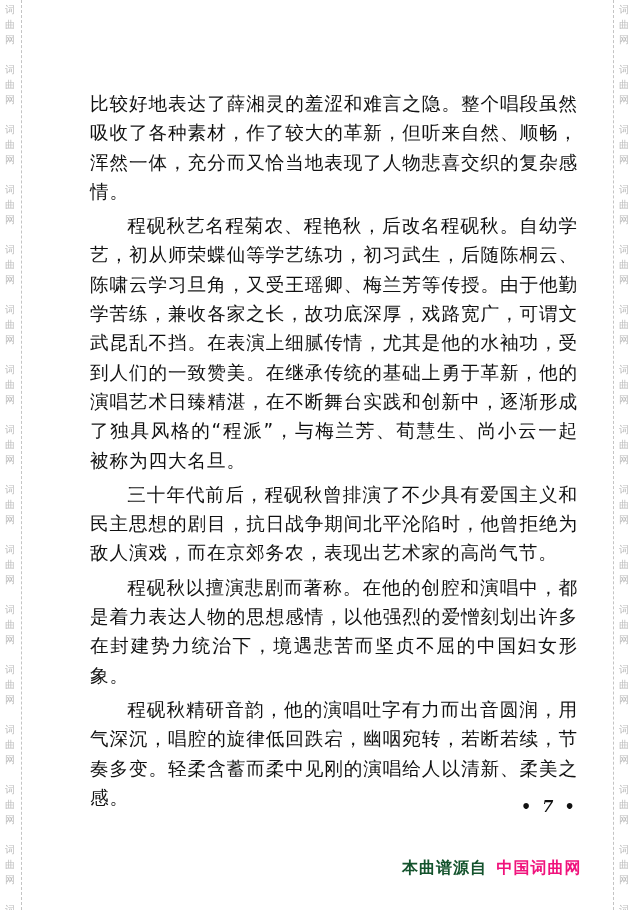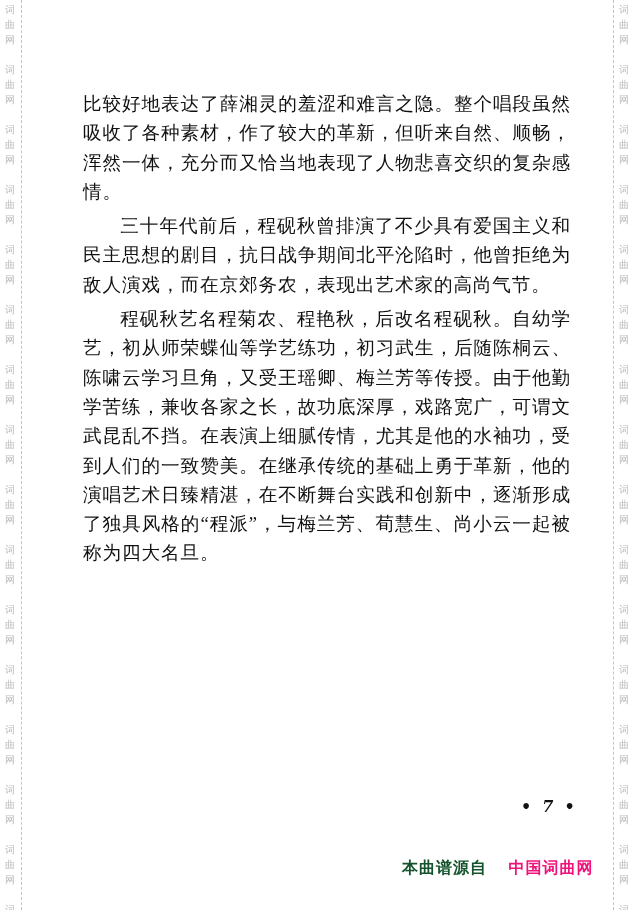--- a/index.html
+++ b/index.html
@@ -16,42 +16,41 @@
   .margin-line.right { left: 613px; }
   .wm-col { position: absolute; top: 0; width: 14px; }
   .wm-col.left { left: 3px; }
   .wm-col.right { left: 617px; }
   .wm-group {
     position: absolute; left: 0; width: 14px;
     font-size: 10px; line-height: 15px; color: #bdbdbd; text-align: center;
   }
   .wm-group span { display: block; }
   .page-body {
-    position: absolute; left: 83px; top: 89px; width: 488px;
+    position: absolute; left: 90px; top: 89px; width: 488px;
     font-size: 18.6px; line-height: 29.3px; color: #111;
     letter-spacing: 0.9px; text-align: justify;
     font-weight: 500;
-    font-family: Liberation Serif, serif;
   }
   .page-body p { margin: 0 0 5px 0; }
   .page-body p.indent { text-indent: 2em; }
   .page-body p.cont { text-indent: 0; }
   .page-number {
     position: absolute; left: 512px; top: 797px;
     font-family: "DejaVu Serif", "Liberation Serif", serif;
     font-size: 16px; font-weight: bold; font-style: italic; color: #111;
     letter-spacing: 2px;
   }
   .page-number .dot { font-style: normal; margin: 0 9px; }
   .source-line {
     position: absolute; left: 402px; top: 858px;
     font-size: 16px; font-weight: bold; line-height: 20px;
   }
   .source-label { color: #14532d; letter-spacing: 1px; }
-  .source-site { color: #f0137c; margin-left: 16px; letter-spacing: 1px; }
+  .source-site { color: #f0137c; margin-left: 4px; letter-spacing: 1px; }
 </style>
 </head>
 <body>
 
 <div class="margin-line left"></div>
 <div class="margin-line right"></div>
 
 <div class="wm-col left" id="wm-left">
     <div class="wm-group" style="top: 2px;">
       <span>词</span>
@@ -208,22 +207,24 @@
       <span>曲</span>
       <span>网</span>
     </div>
     <div class="wm-group" style="top: 902px;">
       <span>词</span>
     </div>
   </div>
 
 <div class="page-body">
   <p class="cont">比较好地表达了薛湘灵的羞涩和难言之隐。整个唱段虽然吸收了各种素材，作了较大的革新，但听来自然、顺畅，浑然一体，充分而又恰当地表现了人物悲喜交织的复杂感情。</p>
+  <p class="indent">程砚秋艺名程菊农、程艳秋，后改名程砚秋。自幼学艺，初从师荣蝶仙等学艺练功，初习武生，后随陈桐云、陈啸云学习旦角，又受王瑶卿、梅兰芳等传授。由于他勤学苦练，兼收各家之长，故功底深厚，戏路宽广，可谓文武昆乱不挡。在表演上细腻传情，尤其是他的水袖功，受到人们的一致赞美。在继承传统的基础上勇于革新，他的演唱艺术日臻精湛，在不断舞台实践和创新中，逐渐形成了独具风格的“程派”，与梅兰芳、荀慧生、尚小云一起被称为四大名旦。</p>
   <p class="indent">三十年代前后，程砚秋曾排演了不少具有爱国主义和民主思想的剧目，抗日战争期间北平沦陷时，他曾拒绝为敌人演戏，而在京郊务农，表现出艺术家的高尚气节。</p>
-  <p class="indent">程砚秋艺名程菊农、程艳秋，后改名程砚秋。自幼学艺，初从师荣蝶仙等学艺练功，初习武生，后随陈桐云、陈啸云学习旦角，又受王瑶卿、梅兰芳等传授。由于他勤学苦练，兼收各家之长，故功底深厚，戏路宽广，可谓文武昆乱不挡。在表演上细腻传情，尤其是他的水袖功，受到人们的一致赞美。在继承传统的基础上勇于革新，他的演唱艺术日臻精湛，在不断舞台实践和创新中，逐渐形成了独具风格的“程派”，与梅兰芳、荀慧生、尚小云一起被称为四大名旦。</p>
+  <p class="indent">程砚秋以擅演悲剧而著称。在他的创腔和演唱中，都是着力表达人物的思想感情，以他强烈的爱憎刻划出许多在封建势力统治下，境遇悲苦而坚贞不屈的中国妇女形象。</p>
+  <p class="indent">程砚秋精研音韵，他的演唱吐字有力而出音圆润，用气深沉，唱腔的旋律低回跌宕，幽咽宛转，若断若续，节奏多变。轻柔含蓄而柔中见刚的演唱给人以清新、柔美之感。</p>
 </div>
 
 <div class="page-number">
   <span class="dot">•</span><span>7</span><span class="dot">•</span>
 </div>
 
 <div class="source-line">
   <span class="source-label">本曲谱源自</span>
   <span class="source-site">中国词曲网</span>
 </div>

